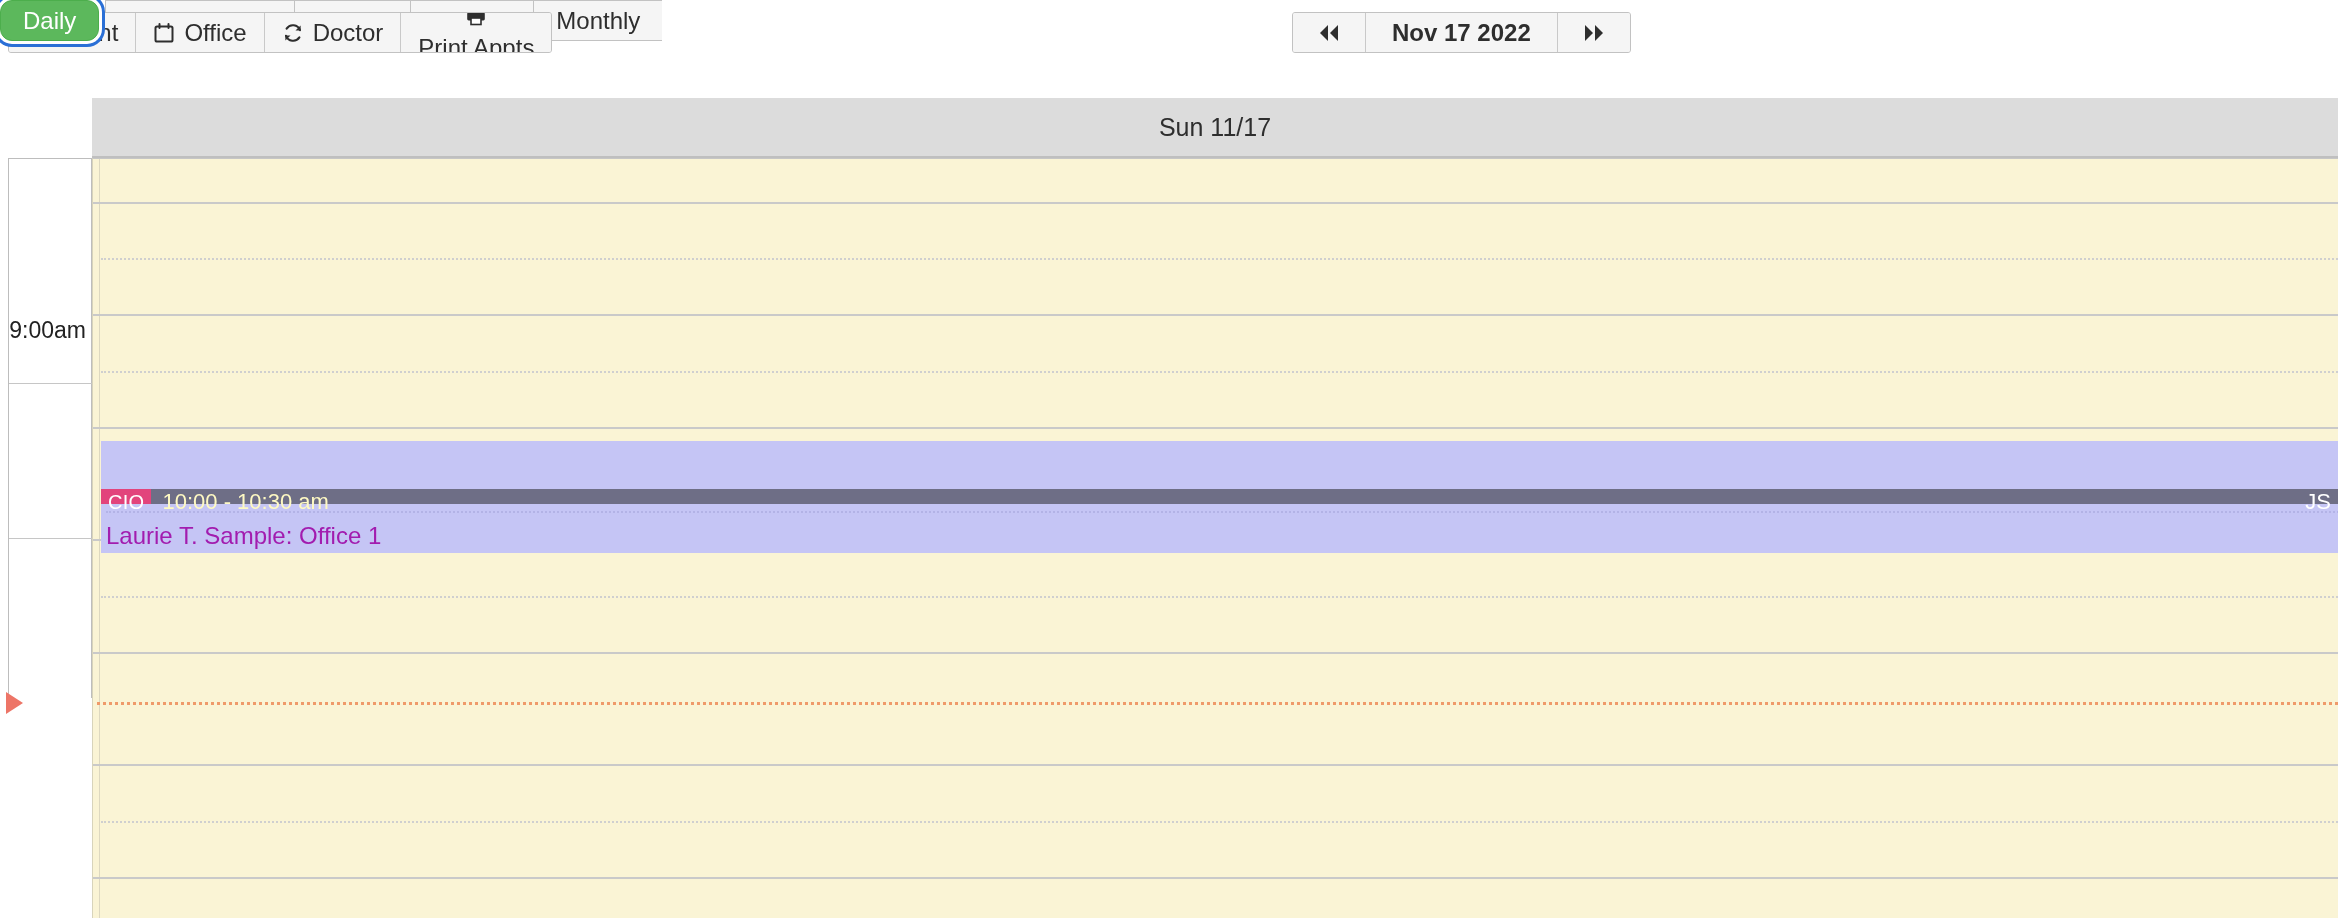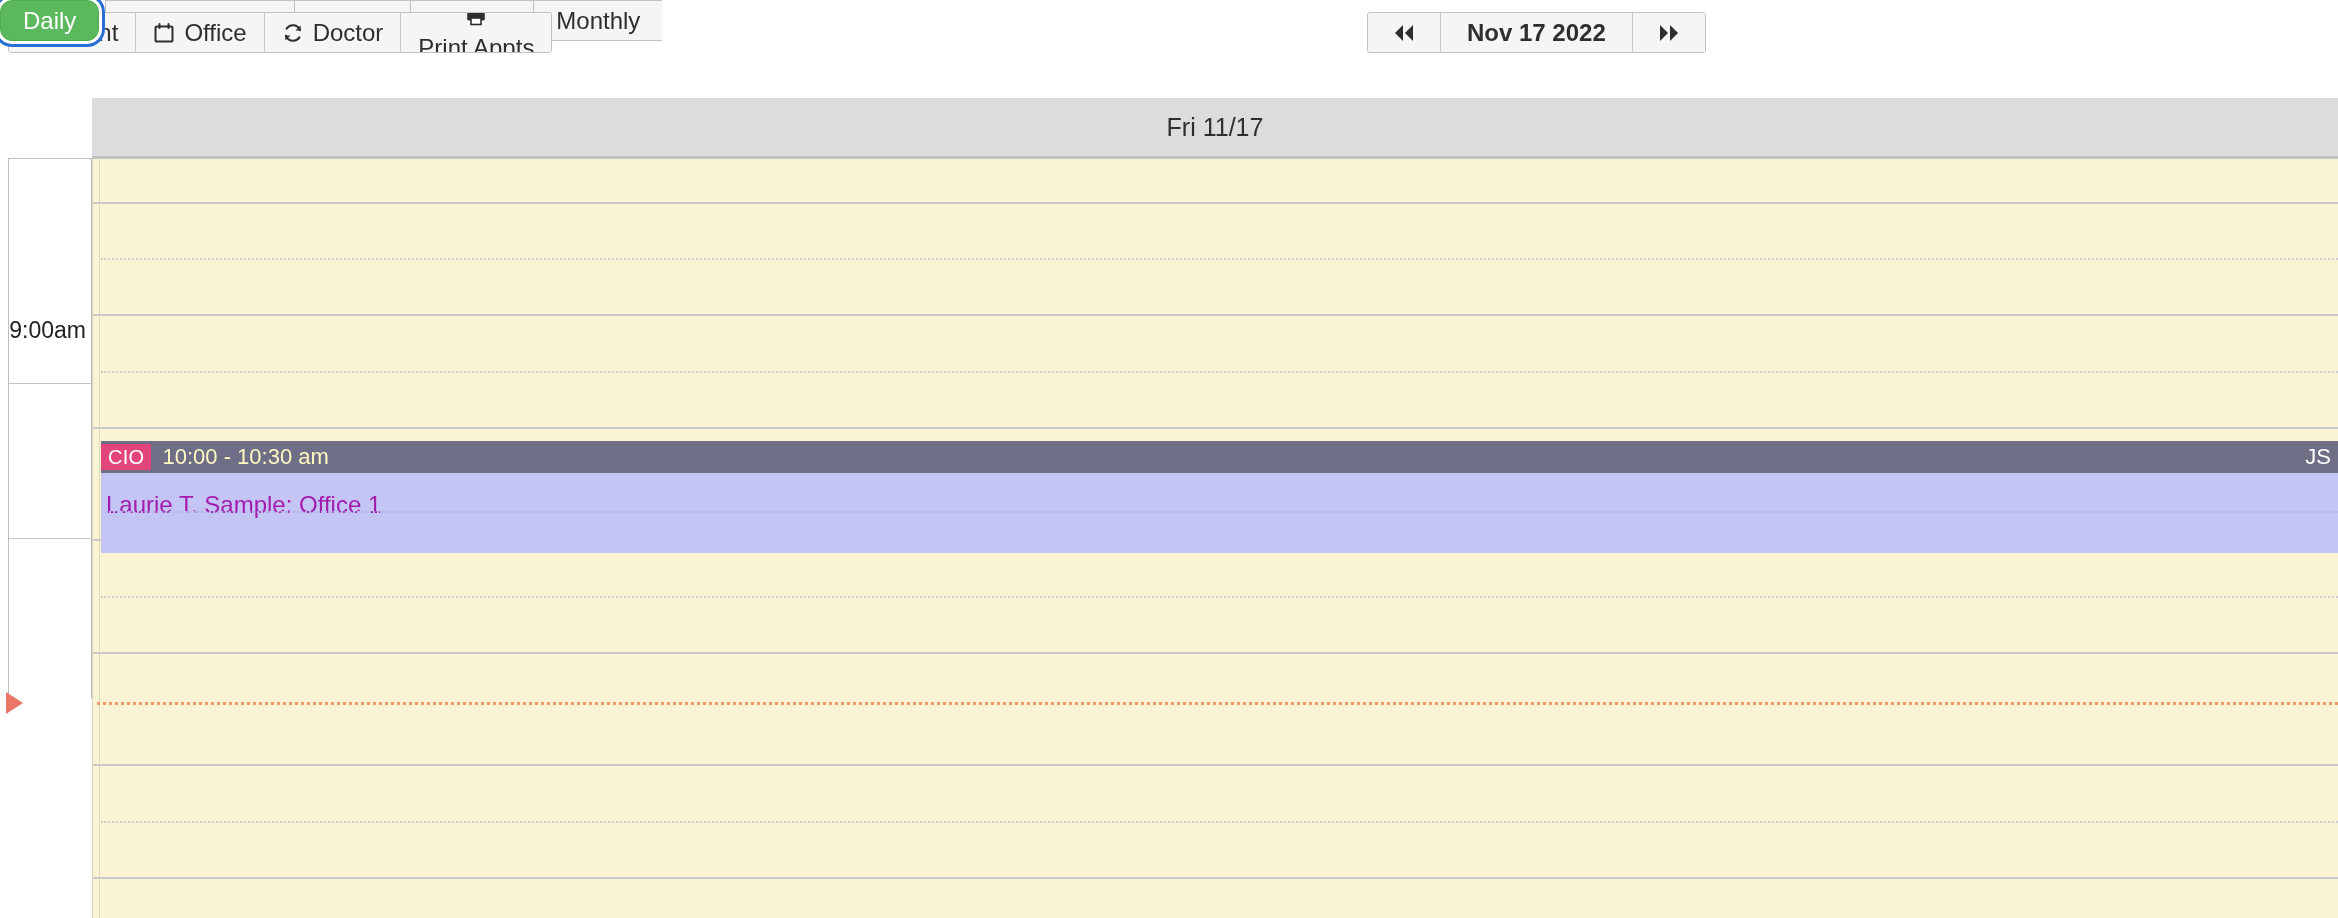--- a/index.html
+++ b/index.html
@@ -23,21 +23,21 @@
     position: absolute;
     top: 12px;
     display: flex;
     height: 41px;
     border: 1px solid #c2c2c2;
     border-radius: 3px;
     overflow: hidden;
     background: #f5f5f5;
   }
   #left-actions { left: 8px; }
-  #date-nav     { left: 1367px; justify-content: space-between; }
+  #date-nav     { left: 1292px; justify-content: space-between; }
   #view-tabs    { left: 2130px; border: none; background: transparent; overflow: visible; }
 
   .tbtn {
     display: flex;
     align-items: center;
     justify-content: center;
     gap: 9px;
     height: 39px;
     padding: 0 17px;
     background: #f5f5f5;
@@ -188,25 +188,25 @@
   .appt {
     position: absolute;
     left: 8px;
     width: 2238px;
     background: #c5c5f5;
     z-index: 3;
     overflow: hidden;
   }
   .appt-head {
     position: relative;
-    height: 32px;
+    height: 15px;
     background: #6e6e86;
     display: flex;
-    align-items: center;
     padding: 0 8px 0 0;
+    margin-top: 48px;
   }
   .appt-code {
     background: #e2447c;
     color: #ffffff;
     font-size: 20px;
     line-height: 26px;
     padding: 0 7px;
     letter-spacing: 0.3px;
   }
   .appt-time {
@@ -311,21 +311,21 @@
     <button class="vtab">Doctor</button>
     <button class="vtab">Weekly</button>
     <button class="vtab">Monthly</button>
   </div>
 
 </div>
 
 <div id="calendar">
 
   <div id="dayheader">
-    <span class="dhlabel">Fri 11/17</span>
+    <span class="dhlabel">Sun 11/17</span>
   </div>
 
   <div id="gutter">
     <div class="hourcell" style="top:0px">
       <span class="hourlabel"></span>
     </div>
     <div class="hourcell" style="top:155px">
       <span class="hourlabel">9:00am</span>
     </div>
     <div class="hourcell" style="top:605px; border-bottom:none">

